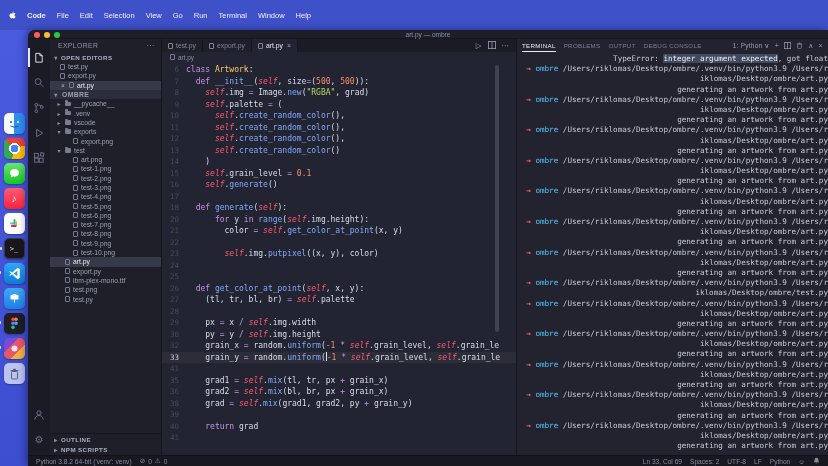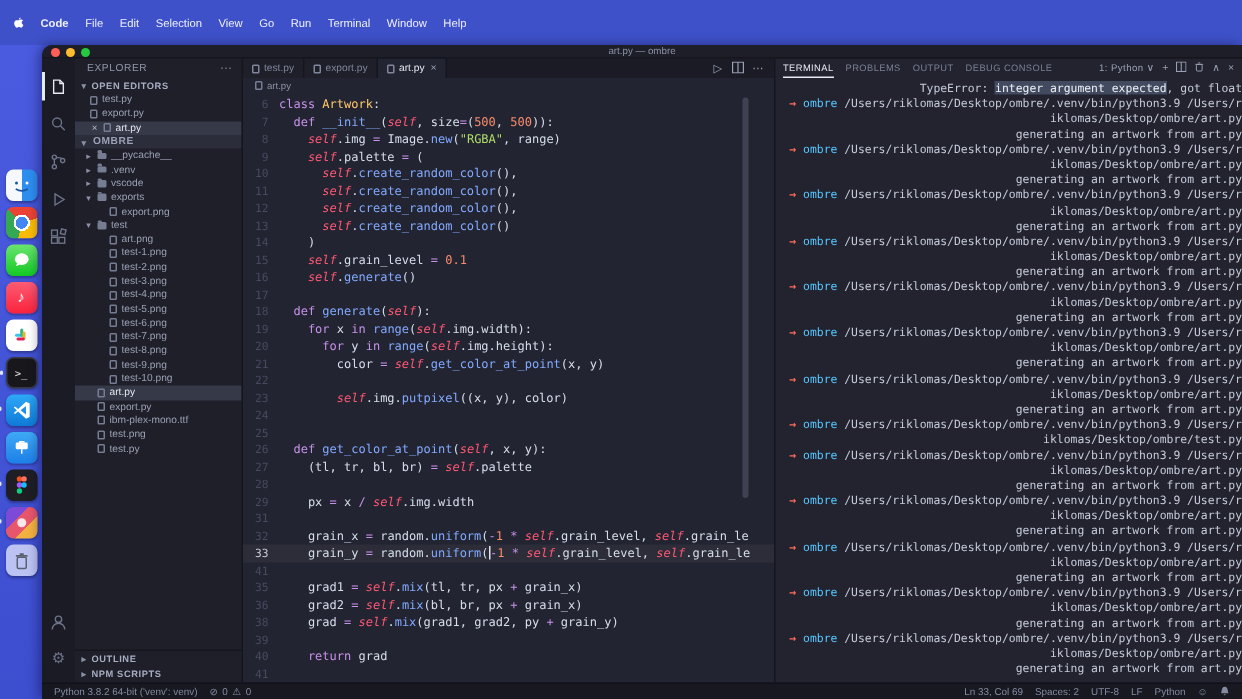--- a/index.html
+++ b/index.html
@@ -467,43 +467,42 @@
               </div>
             </div>
           <div class="breadcrumbs">
             <span class="page-ic"></span>
             <span>art.py</span>
           </div>
           <div class="code-area" id="code-area">
             <div class="minimap-slider"></div>
           <div class="code-line"><span class="gutter">6</span><span class="code-text"><span class="tk-kw">class </span><span class="tk-cls">Artwork</span><span class="tk-pl">:</span></span></div>
               <div class="code-line"><span class="gutter">7</span><span class="code-text"><span class="tk-pl">  </span><span class="tk-kw">def </span><span class="tk-fn">__init__</span><span class="tk-pl">(</span><span class="tk-self">self</span><span class="tk-pl">, size</span><span class="tk-op">=</span><span class="tk-pl">(</span><span class="tk-num">500</span><span class="tk-pl">, </span><span class="tk-num">500</span><span class="tk-pl">)):</span></span></div>
-              <div class="code-line"><span class="gutter">8</span><span class="code-text"><span class="tk-pl">    </span><span class="tk-self">self</span><span class="tk-pl">.img </span><span class="tk-op">=</span><span class="tk-pl"> Image.</span><span class="tk-fn">new</span><span class="tk-pl">(</span><span class="tk-str">"RGBA"</span><span class="tk-pl">, range)</span></span></div>
+              <div class="code-line"><span class="gutter">8</span><span class="code-text"><span class="tk-pl">    </span><span class="tk-self">self</span><span class="tk-pl">.img </span><span class="tk-op">=</span><span class="tk-pl"> Image.</span><span class="tk-fn">new</span><span class="tk-pl">(</span><span class="tk-str">"RGBA"</span><span class="tk-pl">, grad)</span></span></div>
               <div class="code-line"><span class="gutter">9</span><span class="code-text"><span class="tk-pl">    </span><span class="tk-self">self</span><span class="tk-pl">.palette </span><span class="tk-op">=</span><span class="tk-pl"> (</span></span></div>
               <div class="code-line"><span class="gutter">10</span><span class="code-text"><span class="tk-pl">      </span><span class="tk-self">self</span><span class="tk-pl">.</span><span class="tk-fn">create_random_color</span><span class="tk-pl">(),</span></span></div>
               <div class="code-line"><span class="gutter">11</span><span class="code-text"><span class="tk-pl">      </span><span class="tk-self">self</span><span class="tk-pl">.</span><span class="tk-fn">create_random_color</span><span class="tk-pl">(),</span></span></div>
               <div class="code-line"><span class="gutter">12</span><span class="code-text"><span class="tk-pl">      </span><span class="tk-self">self</span><span class="tk-pl">.</span><span class="tk-fn">create_random_color</span><span class="tk-pl">(),</span></span></div>
               <div class="code-line"><span class="gutter">13</span><span class="code-text"><span class="tk-pl">      </span><span class="tk-self">self</span><span class="tk-pl">.</span><span class="tk-fn">create_random_color</span><span class="tk-pl">()</span></span></div>
               <div class="code-line"><span class="gutter">14</span><span class="code-text"><span class="tk-pl">    )</span></span></div>
               <div class="code-line"><span class="gutter">15</span><span class="code-text"><span class="tk-pl">    </span><span class="tk-self">self</span><span class="tk-pl">.grain_level </span><span class="tk-op">=</span><span class="tk-pl"> </span><span class="tk-num">0.1</span></span></div>
               <div class="code-line"><span class="gutter">16</span><span class="code-text"><span class="tk-pl">    </span><span class="tk-self">self</span><span class="tk-pl">.</span><span class="tk-fn">generate</span><span class="tk-pl">()</span></span></div>
               <div class="code-line"><span class="gutter">17</span><span class="code-text"></span></div>
               <div class="code-line"><span class="gutter">18</span><span class="code-text"><span class="tk-pl">  </span><span class="tk-kw">def </span><span class="tk-fn">generate</span><span class="tk-pl">(</span><span class="tk-self">self</span><span class="tk-pl">):</span></span></div>
-              <div class="code-line"><span class="gutter">19</span><span class="code-text"><span class="tk-pl">    </span><span class="tk-kw">for </span><span class="tk-pl">x </span><span class="tk-kw">in </span><span class="tk-fn">range</span><span class="tk-pl">(</span><span class="tk-self">self</span><span class="tk-pl">.img.width):</span></span></div>
               <div class="code-line"><span class="gutter">20</span><span class="code-text"><span class="tk-pl">      </span><span class="tk-kw">for </span><span class="tk-pl">y </span><span class="tk-kw">in </span><span class="tk-fn">range</span><span class="tk-pl">(</span><span class="tk-self">self</span><span class="tk-pl">.img.height):</span></span></div>
               <div class="code-line"><span class="gutter">21</span><span class="code-text"><span class="tk-pl">        color </span><span class="tk-op">=</span><span class="tk-pl"> </span><span class="tk-self">self</span><span class="tk-pl">.</span><span class="tk-fn">get_color_at_point</span><span class="tk-pl">(x, y)</span></span></div>
               <div class="code-line"><span class="gutter">22</span><span class="code-text"></span></div>
               <div class="code-line"><span class="gutter">23</span><span class="code-text"><span class="tk-pl">        </span><span class="tk-self">self</span><span class="tk-pl">.img.</span><span class="tk-fn">putpixel</span><span class="tk-pl">((x, y), color)</span></span></div>
               <div class="code-line"><span class="gutter">24</span><span class="code-text"></span></div>
               <div class="code-line"><span class="gutter">25</span><span class="code-text"></span></div>
               <div class="code-line"><span class="gutter">26</span><span class="code-text"><span class="tk-pl">  </span><span class="tk-kw">def </span><span class="tk-fn">get_color_at_point</span><span class="tk-pl">(</span><span class="tk-self">self</span><span class="tk-pl">, x, y):</span></span></div>
               <div class="code-line"><span class="gutter">27</span><span class="code-text"><span class="tk-pl">    (tl, tr, bl, br) </span><span class="tk-op">=</span><span class="tk-pl"> </span><span class="tk-self">self</span><span class="tk-pl">.palette</span></span></div>
               <div class="code-line"><span class="gutter">28</span><span class="code-text"></span></div>
               <div class="code-line"><span class="gutter">29</span><span class="code-text"><span class="tk-pl">    px </span><span class="tk-op">=</span><span class="tk-pl"> x </span><span class="tk-op">/</span><span class="tk-pl"> </span><span class="tk-self">self</span><span class="tk-pl">.img.width</span></span></div>
-              <div class="code-line"><span class="gutter">31</span><span class="code-text"></span></div>
+              <div class="code-line"><span class="gutter">30</span><span class="code-text"><span class="tk-pl">    py </span><span class="tk-op">=</span><span class="tk-pl"> y </span><span class="tk-op">/</span><span class="tk-pl"> </span><span class="tk-self">self</span><span class="tk-pl">.img.height</span></span></div>
               <div class="code-line"><span class="gutter">32</span><span class="code-text"><span class="tk-pl">    grain_x </span><span class="tk-op">=</span><span class="tk-pl"> random.</span><span class="tk-fn">uniform</span><span class="tk-pl">(</span><span class="tk-op">-</span><span class="tk-num">1</span><span class="tk-pl"> </span><span class="tk-op">*</span><span class="tk-pl"> </span><span class="tk-self">self</span><span class="tk-pl">.grain_level, </span><span class="tk-self">self</span><span class="tk-pl">.grain_le</span></span></div>
               <div class="code-line active-line"><span class="gutter">33</span><span class="code-text"><span class="tk-pl">    grain_y </span><span class="tk-op">=</span><span class="tk-pl"> random.</span><span class="tk-fn">uniform</span><span class="tk-pl">(</span><span class="caret"></span><span class="tk-op">-</span><span class="tk-num">1</span><span class="tk-pl"> </span><span class="tk-op">*</span><span class="tk-pl"> </span><span class="tk-self">self</span><span class="tk-pl">.grain_level, </span><span class="tk-self">self</span><span class="tk-pl">.grain_le</span></span></div>
               <div class="code-line"><span class="gutter">41</span><span class="code-text"></span></div>
               <div class="code-line"><span class="gutter">35</span><span class="code-text"><span class="tk-pl">    grad1 </span><span class="tk-op">=</span><span class="tk-pl"> </span><span class="tk-self">self</span><span class="tk-pl">.</span><span class="tk-fn">mix</span><span class="tk-pl">(tl, tr, px </span><span class="tk-op">+</span><span class="tk-pl"> grain_x)</span></span></div>
               <div class="code-line"><span class="gutter">36</span><span class="code-text"><span class="tk-pl">    grad2 </span><span class="tk-op">=</span><span class="tk-pl"> </span><span class="tk-self">self</span><span class="tk-pl">.</span><span class="tk-fn">mix</span><span class="tk-pl">(bl, br, px </span><span class="tk-op">+</span><span class="tk-pl"> grain_x)</span></span></div>
               <div class="code-line"><span class="gutter">38</span><span class="code-text"><span class="tk-pl">    grad </span><span class="tk-op">=</span><span class="tk-pl"> </span><span class="tk-self">self</span><span class="tk-pl">.</span><span class="tk-fn">mix</span><span class="tk-pl">(grad1, grad2, py </span><span class="tk-op">+</span><span class="tk-pl"> grain_y)</span></span></div>
               <div class="code-line"><span class="gutter">39</span><span class="code-text"></span></div>
               <div class="code-line"><span class="gutter">40</span><span class="code-text"><span class="tk-pl">    </span><span class="tk-kw">return </span><span class="tk-pl">grad</span></span></div>
               <div class="code-line"><span class="gutter">41</span><span class="code-text"></span></div>
             </div>

